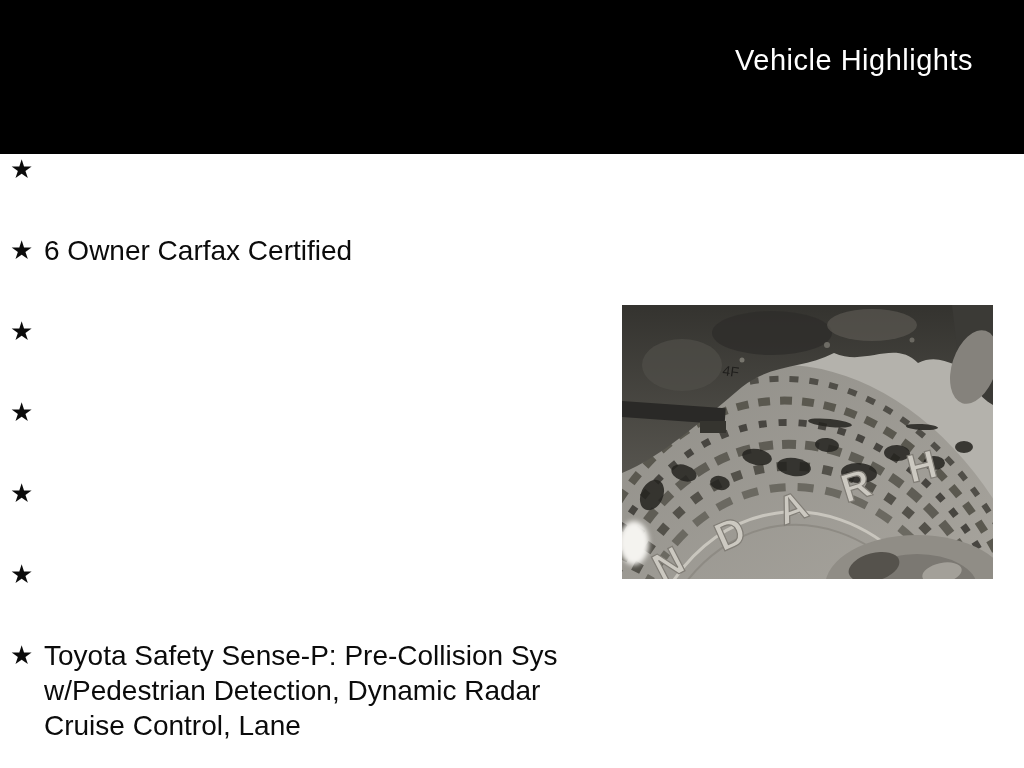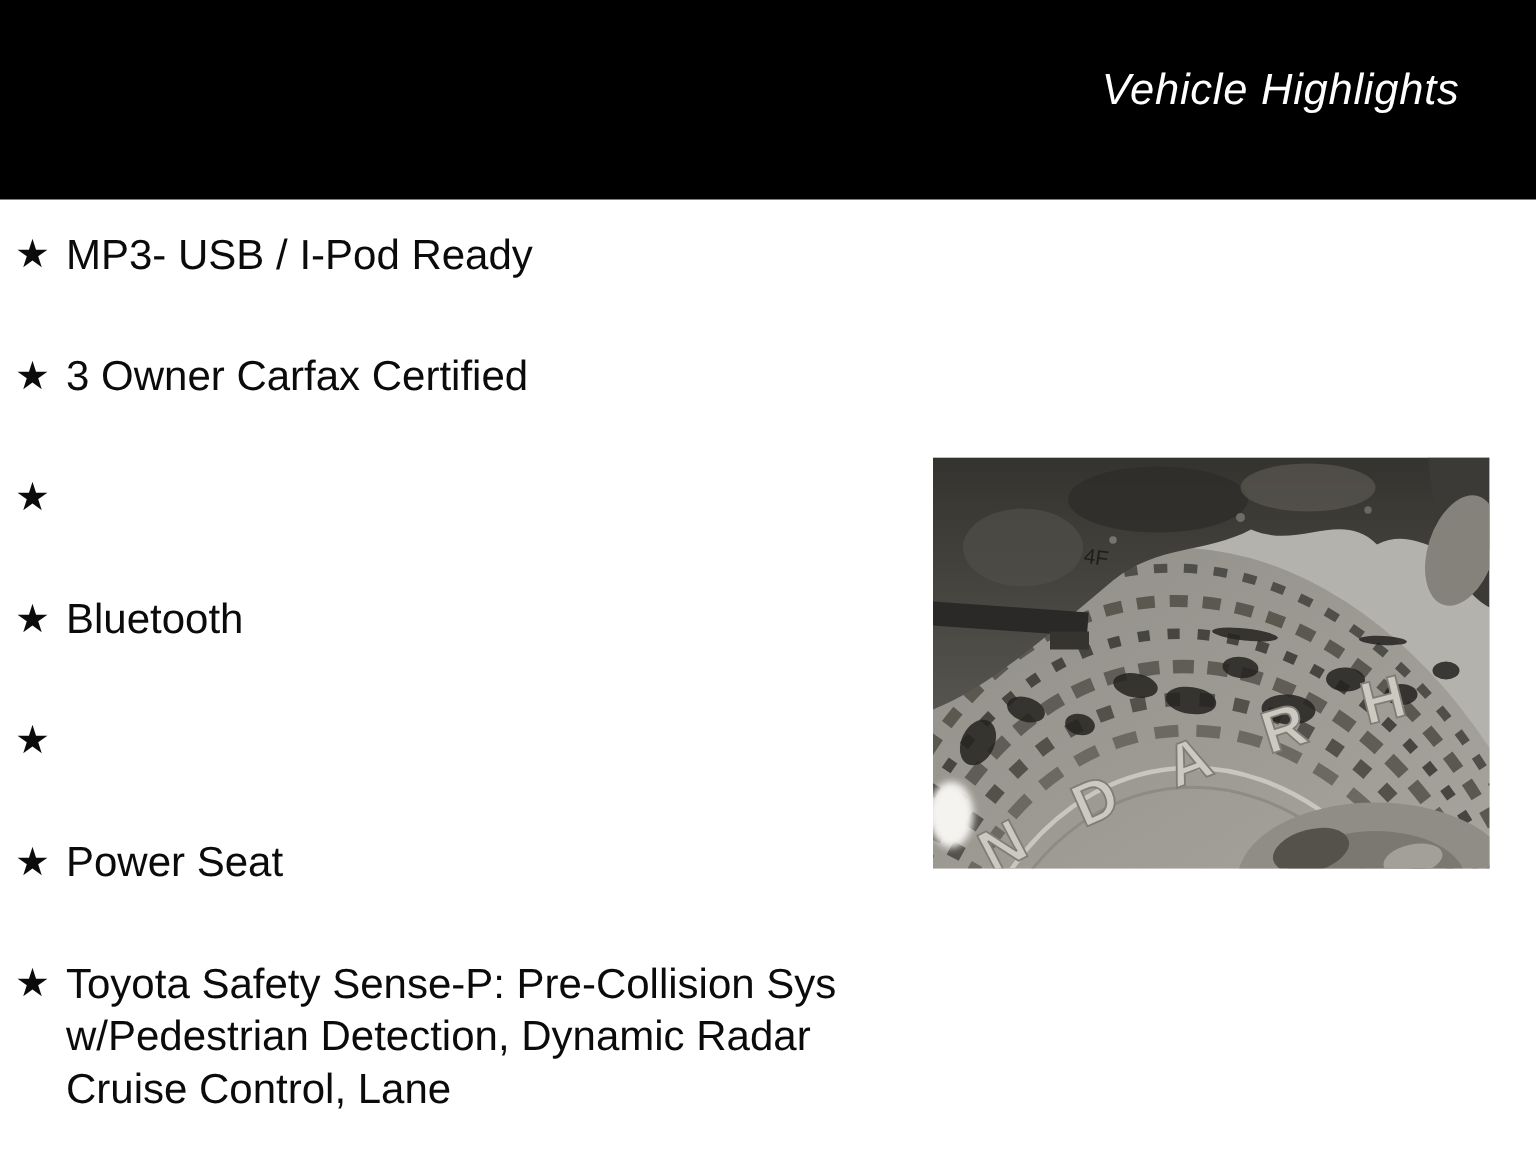--- a/index.html
+++ b/index.html
@@ -4,23 +4,22 @@
 <style>
   html, body { margin:0; padding:0; }
   body {
     width:1024px; height:768px;
     background:#ffffff;
     font-family:"Liberation Sans", sans-serif;
     position:relative; overflow:hidden;
   }
   .header {
     position:absolute; left:0; top:0;
-    width:1024px; height:133px;
+    width:1024px; height:154px;
     background:#000000;
-    font-style:italic;
   }
   .header .title {
     position:absolute; right:51px; top:46px;
     margin:0; padding:0;
     color:#ffffff; font-size:29px; font-weight:400; line-height:1;
     letter-spacing:0.5px;
     white-space:nowrap;
   }
   ul.highlight-list {
     position:absolute; left:10px; top:152px;
@@ -48,39 +47,36 @@
 </head>
 <body>
 
 <div class="header">
   <h1 class="title">Vehicle Highlights</h1>
 </div>
 
 <ul class="highlight-list">
   <li>
     <span class="star">★</span>
-    <span class="item-text">MP3- USB / I-Pod Ready</span>
   </li>
   <li>
     <span class="star">★</span>
-    <span class="item-text">3 Owner Carfax Certified</span>
+    <span class="item-text">6 Owner Carfax Certified</span>
   </li>
   <li>
     <span class="star">★</span>
   </li>
   <li>
     <span class="star">★</span>
-    <span class="item-text">Bluetooth</span>
   </li>
   <li>
     <span class="star">★</span>
   </li>
   <li>
     <span class="star">★</span>
-    <span class="item-text">Power Seat</span>
   </li>
   <li>
     <span class="star">★</span>
     <span class="item-text">Toyota Safety Sense-P: Pre-Collision Sys w/Pedestrian Detection, Dynamic Radar Cruise Control, Lane</span>
   </li>
 </ul>
 
 <div class="photo">
   <svg width="371" height="274" viewBox="0 0 371 274" xmlns="http://www.w3.org/2000/svg">
     <defs>

